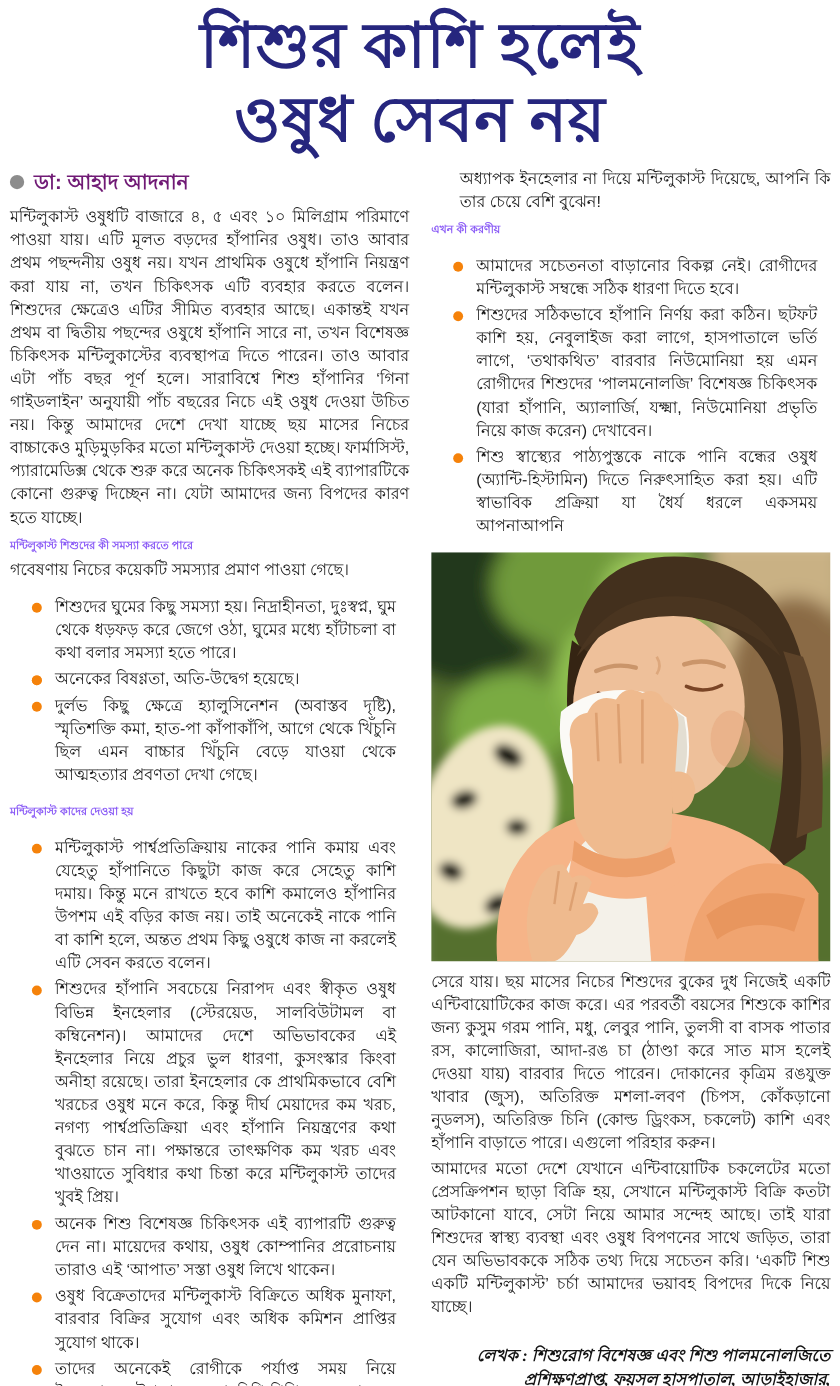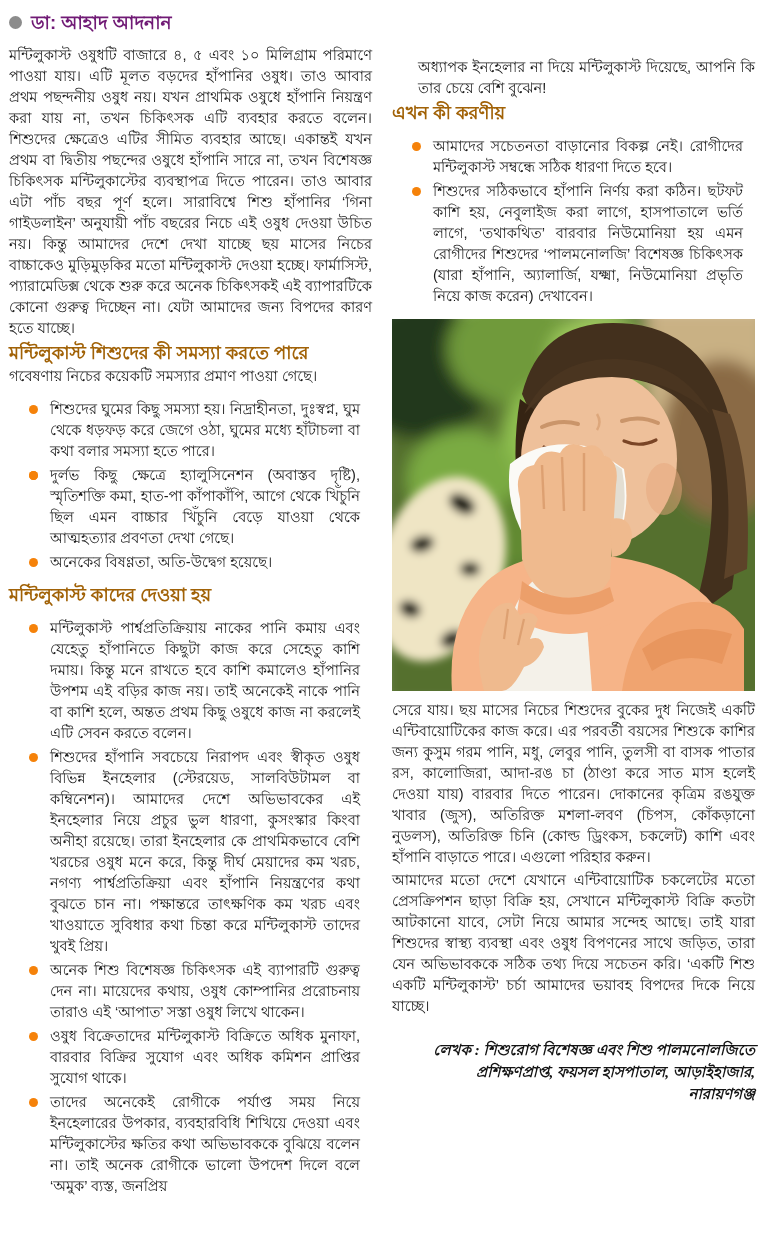--- a/index.html
+++ b/index.html
@@ -47,41 +47,41 @@
     background:#8c8c8c;flex:0 0 auto;
   }
   .byline-text{
     font-weight:700;
     font-size:18.5px;
     color:#701a75;
   }
   p{margin:0 0 2px 0;}
   h3{
     margin:4px 0 2px 0;
-    font-size:18px;
+    font-size:10px;
     font-weight:700;
-    color:#a16207;
+    color:#8b5cf6;
     text-align:left;
   }
   ul.bullets{
     list-style:none;
     margin:12px;padding:0;
   }
   ul.bullets li{
     position:relative;
     padding-left:29px;
     margin:0 0 3px 0;
   }
   .bullet-icon{
     position:absolute;
     left:8px;top:6px;
     width:9px;height:9px;border-radius:50%;
     background:#f5820a;
   }
-  .indent-para{padding-left:26px;margin-top:47px;}
+  .indent-para{padding-left:26px;}
   .photo-wrap{
     margin:10px 0 9px 0;
     width:363px;height:372px;
     overflow:hidden;
   }
   .photo-wrap svg{display:block;}
   .credit{
     margin-top:22px;
     padding-left:36px;
     text-align:right;
@@ -91,20 +91,24 @@
     font-size:15px;
     line-height:22px;
     color:#141414;
   }
 </style>
 </head>
 <body>
 
 <div class="page">
 
+  <div class="headline">
+    <div>শিশুর কাশি হলেই</div>
+    <div>ওষুধ সেবন নয়</div>
+  </div>
 
   <div class="columns">
 
     <div class="col">
 
       <div class="byline">
         <span class="byline-dot"></span>
         <span class="byline-text">ডা: আহাদ আদনান</span>
       </div>
 
@@ -116,25 +120,25 @@
       <ul class="bullets">
         <li>
           <span class="bullet-icon"></span>
           <span>শিশুদের ঘুমের কিছু সমস্যা হয়। নিদ্রাহীনতা, দুঃস্বপ্ন, ঘুম থেকে ধড়ফড় করে জেগে ওঠা, ঘুমের মধ্যে হাঁটাচলা বা কথা বলার সমস্যা হতে পারে।</span>
         </li>
         <li>
           <span class="bullet-icon"></span>
         </li>
         <li>
           <span class="bullet-icon"></span>
+          <span>অনেকের বিষণ্ণতা, অতি-উদ্বেগ হয়েছে।</span>
+        </li>
+        <li>
+          <span class="bullet-icon"></span>
           <span>দুর্লভ কিছু ক্ষেত্রে হ্যালুসিনেশন (অবাস্তব দৃষ্টি), স্মৃতিশক্তি কমা, হাত-পা কাঁপাকাঁপি, আগে থেকে খিঁচুনি ছিল এমন বাচ্চার খিঁচুনি বেড়ে যাওয়া থেকে আত্মহত্যার প্রবণতা দেখা গেছে।</span>
-        </li>
-        <li>
-          <span class="bullet-icon"></span>
-          <span>অনেকের বিষণ্ণতা, অতি-উদ্বেগ হয়েছে।</span>
         </li>
       </ul>
 
       <h3>মন্টিলুকাস্ট কাদের দেওয়া হয়</h3>
 
       <ul class="bullets">
         <li>
           <span class="bullet-icon"></span>
           <span>মন্টিলুকাস্ট পার্শ্বপ্রতিক্রিয়ায় নাকের পানি কমায় এবং যেহেতু হাঁপানিতে কিছুটা কাজ করে সেহেতু কাশি দমায়। কিন্তু মনে রাখতে হবে কাশি কমালেও হাঁপানির উপশম এই বড়ির কাজ নয়। তাই অনেকেই নাকে পানি বা কাশি হলে, অন্তত প্রথম কিছু ওষুধে কাজ না করলেই এটি সেবন করতে বলেন।</span>
         </li>
@@ -164,20 +168,24 @@
       <h3>এখন কী করণীয়</h3>
 
       <ul class="bullets">
         <li>
           <span class="bullet-icon"></span>
           <span>আমাদের সচেতনতা বাড়ানোর বিকল্প নেই। রোগীদের মন্টিলুকাস্ট সম্বন্ধে সঠিক ধারণা দিতে হবে।</span>
         </li>
         <li>
           <span class="bullet-icon"></span>
           <span>শিশুদের সঠিকভাবে হাঁপানি নির্ণয় করা কঠিন। ছটফট কাশি হয়, নেবুলাইজ করা লাগে, হাসপাতালে ভর্তি লাগে, ‘তথাকথিত’ বারবার নিউমোনিয়া হয় এমন রোগীদের শিশুদের ‘পালমনোলজি’ বিশেষজ্ঞ চিকিৎসক (যারা হাঁপানি, অ্যালার্জি, যক্ষ্মা, নিউমোনিয়া প্রভৃতি নিয়ে কাজ করেন) দেখাবেন।</span>
+        </li>
+        <li>
+          <span class="bullet-icon"></span>
+          <span>শিশু স্বাস্থ্যের পাঠ্যপুস্তকে নাকে পানি বন্ধের ওষুধ (অ্যান্টি-হিস্টামিন) দিতে নিরুৎসাহিত করা হয়। এটি স্বাভাবিক প্রক্রিয়া যা ধৈর্য ধরলে একসময় আপনাআপনি</span>
         </li>
       </ul>
 
       <div class="photo-wrap">
         <svg width="363" height="372" viewBox="0 0 363 372" xmlns="http://www.w3.org/2000/svg">
           <defs>
             <filter id="blur8" x="-30%" y="-30%" width="160%" height="160%">
                 <feGaussianBlur stdDeviation="8"></feGaussianBlur>
               </filter>
             <filter id="blur4" x="-30%" y="-30%" width="160%" height="160%">

